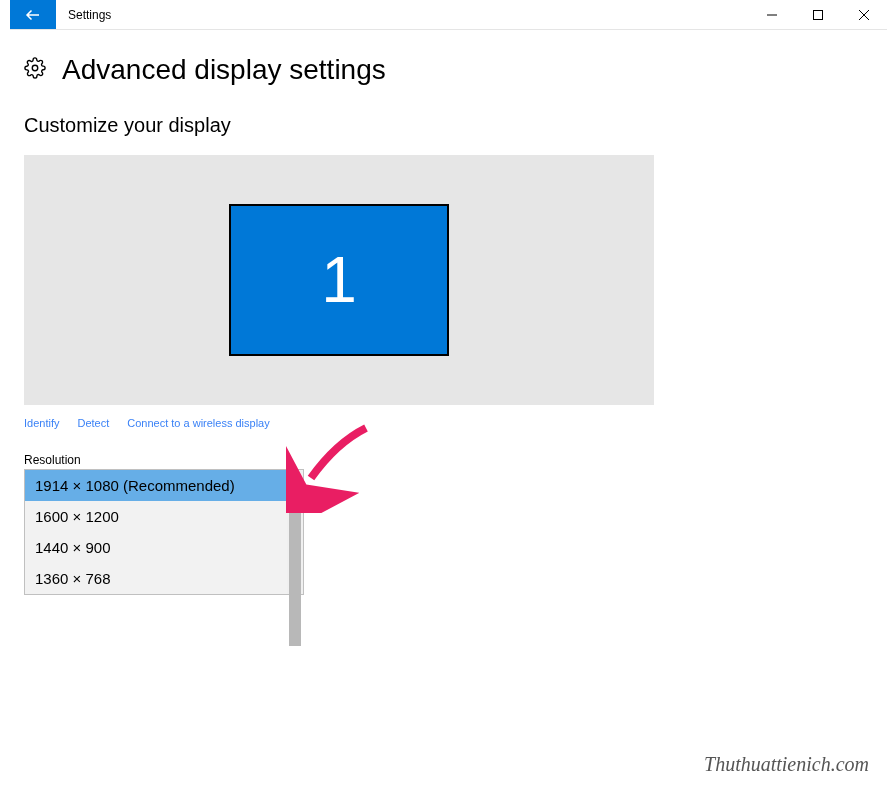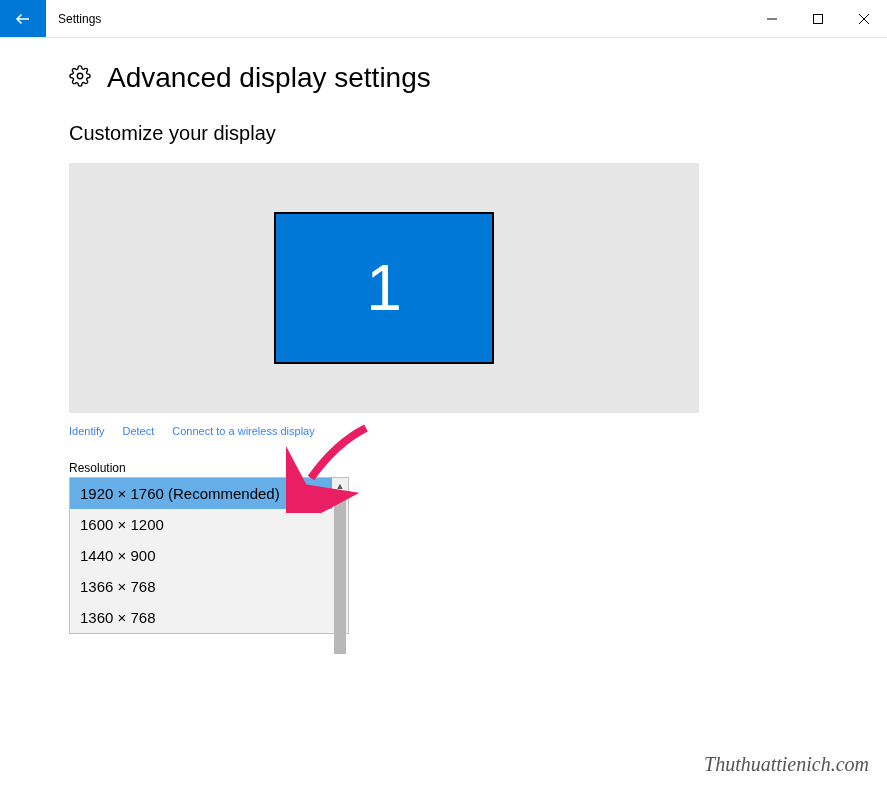--- a/index.html
+++ b/index.html
@@ -5,24 +5,25 @@
   * { box-sizing: border-box; margin: 0; padding: 0; }
   body {
     font-family: "Segoe UI", Tahoma, sans-serif;
     background: #ffffff;
     width: 887px;
     height: 786px;
     overflow: hidden;
     position: relative;
   }
   .titlebar {
-    height: 38px;
+    height: 30px;
     display: flex;
     align-items: stretch;
     border-bottom: 1px solid #e5e5e5;
+    margin-left: 10px;
   }
   .back-btn {
     width: 46px;
     background: #0078d7;
     display: flex;
     align-items: center;
     justify-content: center;
     color: #fff;
   }
   .back-btn svg { width: 18px; height: 18px; }
@@ -41,21 +42,20 @@
   .win-btn {
     width: 46px;
     display: flex;
     align-items: center;
     justify-content: center;
     font-size: 12px;
   }
   .win-btn svg { width: 10px; height: 10px; }
   .content {
     padding: 24px 24px 0 24px;
-    margin-left: 45px;
   }
   .page-header {
     display: flex;
     align-items: center;
     gap: 16px;
     margin-bottom: 28px;
   }
   .gear-icon svg { width: 22px; height: 22px; }
   .page-title {
     font-size: 28px;
@@ -211,24 +211,23 @@
   <div class="link-row">
     <span class="link">Identify</span>
     <span class="link">Detect</span>
     <span class="link">Connect to a wireless display</span>
   </div>
 
   <div class="field-label">Resolution</div>
 
   <div class="dropdown-list">
     <div id="res-options">
-        <div class="dropdown-item selected">1920 × 1760 (Recommended)</div>
+        <div class="dropdown-item selected">1914 × 1080 (Recommended)</div>
         <div class="dropdown-item">1600 × 1200</div>
         <div class="dropdown-item">1440 × 900</div>
-        <div class="dropdown-item">1366 × 768</div>
         <div class="dropdown-item">1360 × 768</div>
       </div>
     <div class="dropdown-scrollbar">
       <div class="scroll-arrow">▲</div>
       <div class="scroll-thumb"></div>
     </div>
   </div>
 </div>
 
 <div class="arrow-annotation">

